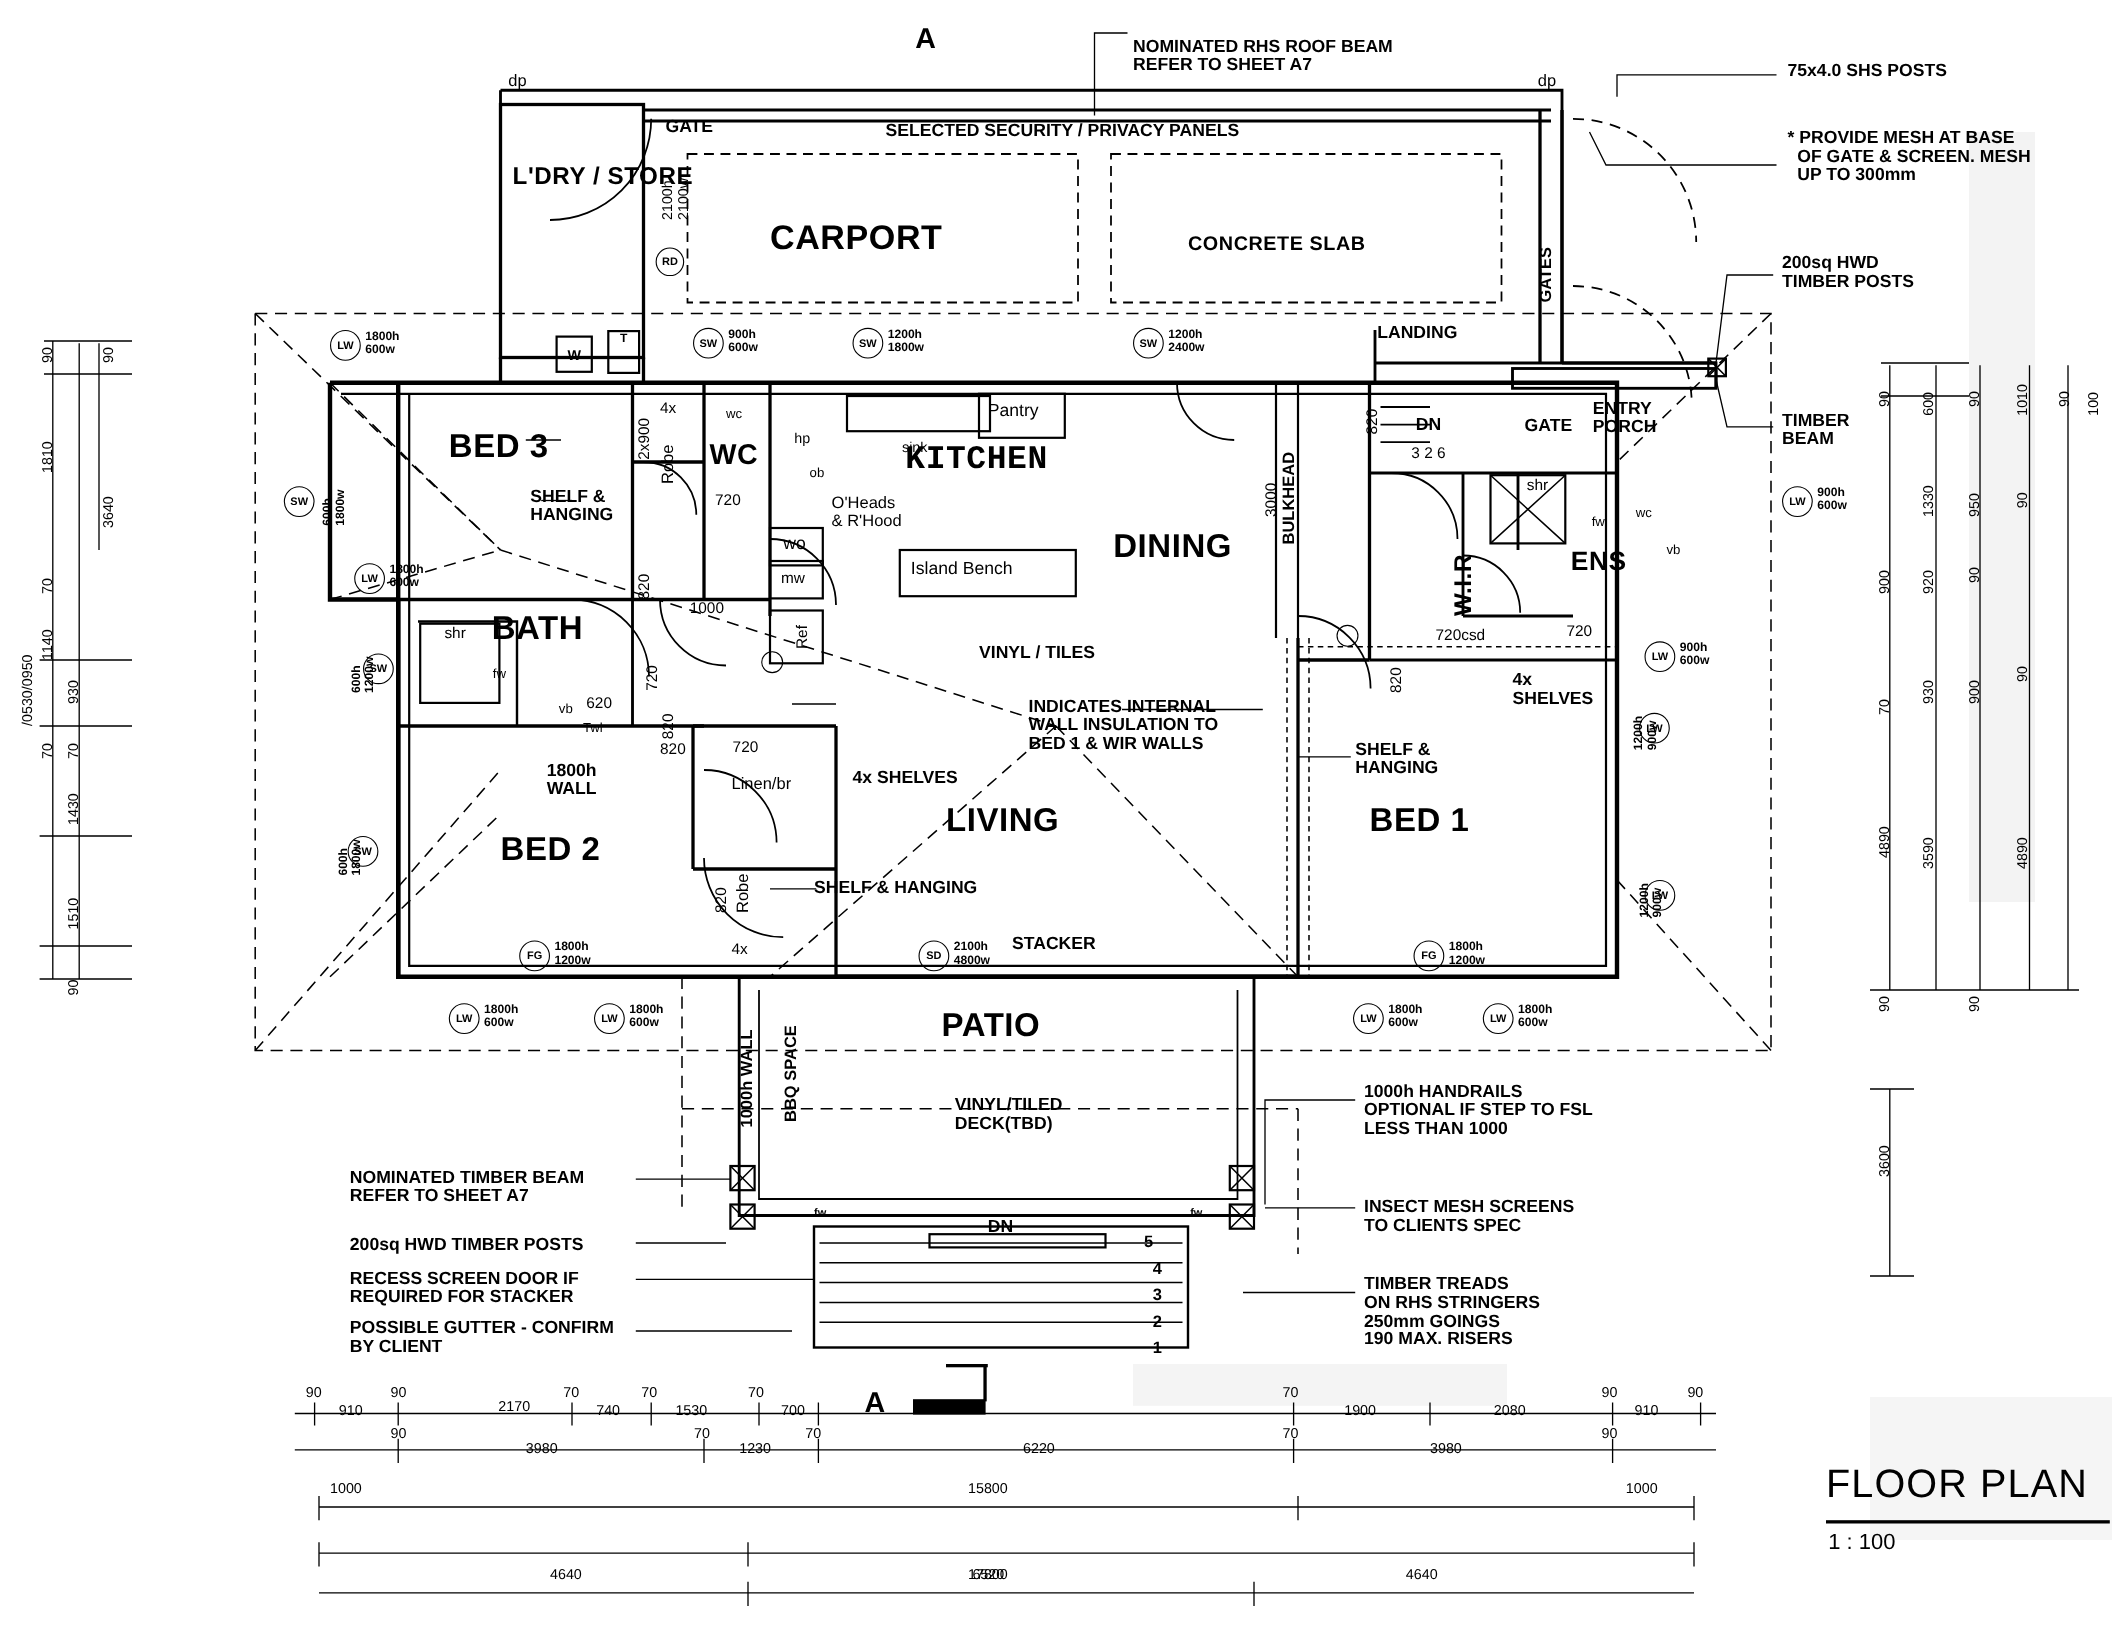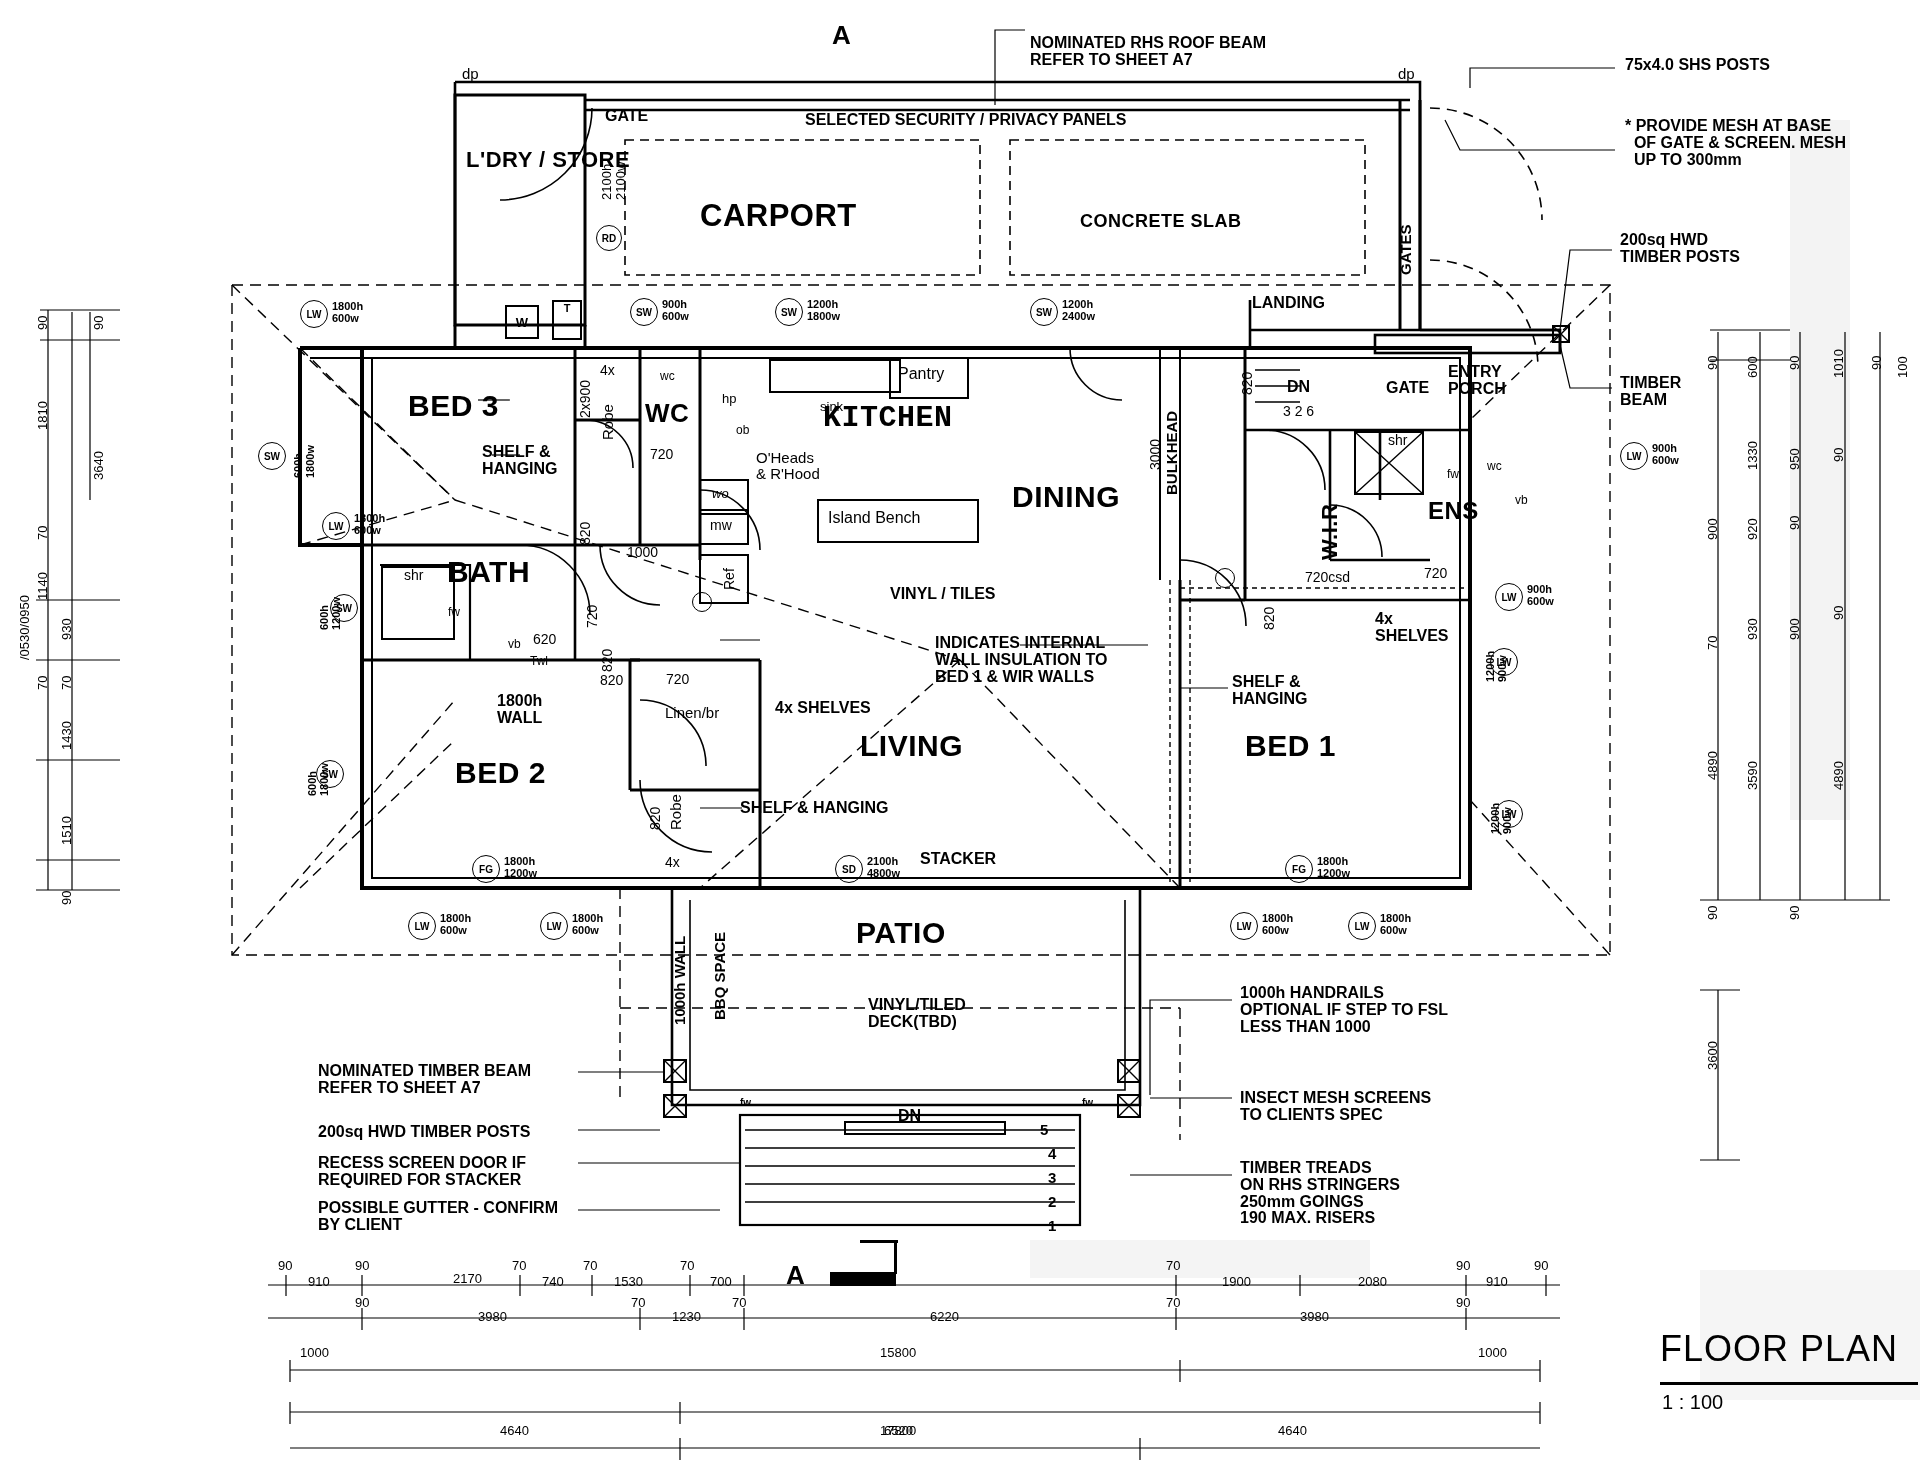--- a/index.html
+++ b/index.html
@@ -244,21 +244,21 @@
   <div class="t note" style="left:605px;top:108px;">GATE</div>
   <div class="t note" style="left:1386px;top:380px;">GATE</div>
   <div class="t note vert" style="left:1398px;top:275px;font-size:15px;">GATES</div>
   <div class="t note vert" style="left:1164px;top:495px;font-size:15px;">BULKHEAD</div>
   <div class="t" style="left:898px;top:366px;font-size:16px;">Pantry</div>
   <div class="t small" style="left:820px;top:400px;font-size:13px;">sink</div>
   <div class="t" style="left:828px;top:510px;font-size:16px;">Island Bench</div>
   <div class="t" style="left:756px;top:450px;font-size:15px;">O'Heads
 &amp; R'Hood</div>
   <div class="t vert" style="left:722px;top:590px;font-size:14px;">Ref</div>
-  <div class="t" style="left:712px;top:487px;font-size:13px;font-style:italic;">wo</div>
+  <div class="t" style="left:712px;top:487px;font-size:16px;">wo</div>
   <div class="t" style="left:710px;top:518px;font-size:14px;">mw</div>
   <div class="t" style="left:722px;top:392px;font-size:13px;">hp</div>
   <div class="t" style="left:736px;top:424px;font-size:12px;">ob</div>
   <div class="t" style="left:665px;top:705px;font-size:15px;">Linen/br</div>
   <div class="t vert" style="left:600px;top:440px;font-size:15px;">Robe</div>
   <div class="t vert" style="left:668px;top:830px;font-size:15px;">Robe</div>
   <div class="t" style="left:404px;top:568px;font-size:14px;">shr</div>
   <div class="t" style="left:1388px;top:433px;font-size:14px;">shr</div>
   <div class="t tiny" style="left:448px;top:606px;font-size:12px;">fw</div>
   <div class="t tiny" style="left:1447px;top:468px;font-size:12px;">fw</div>

